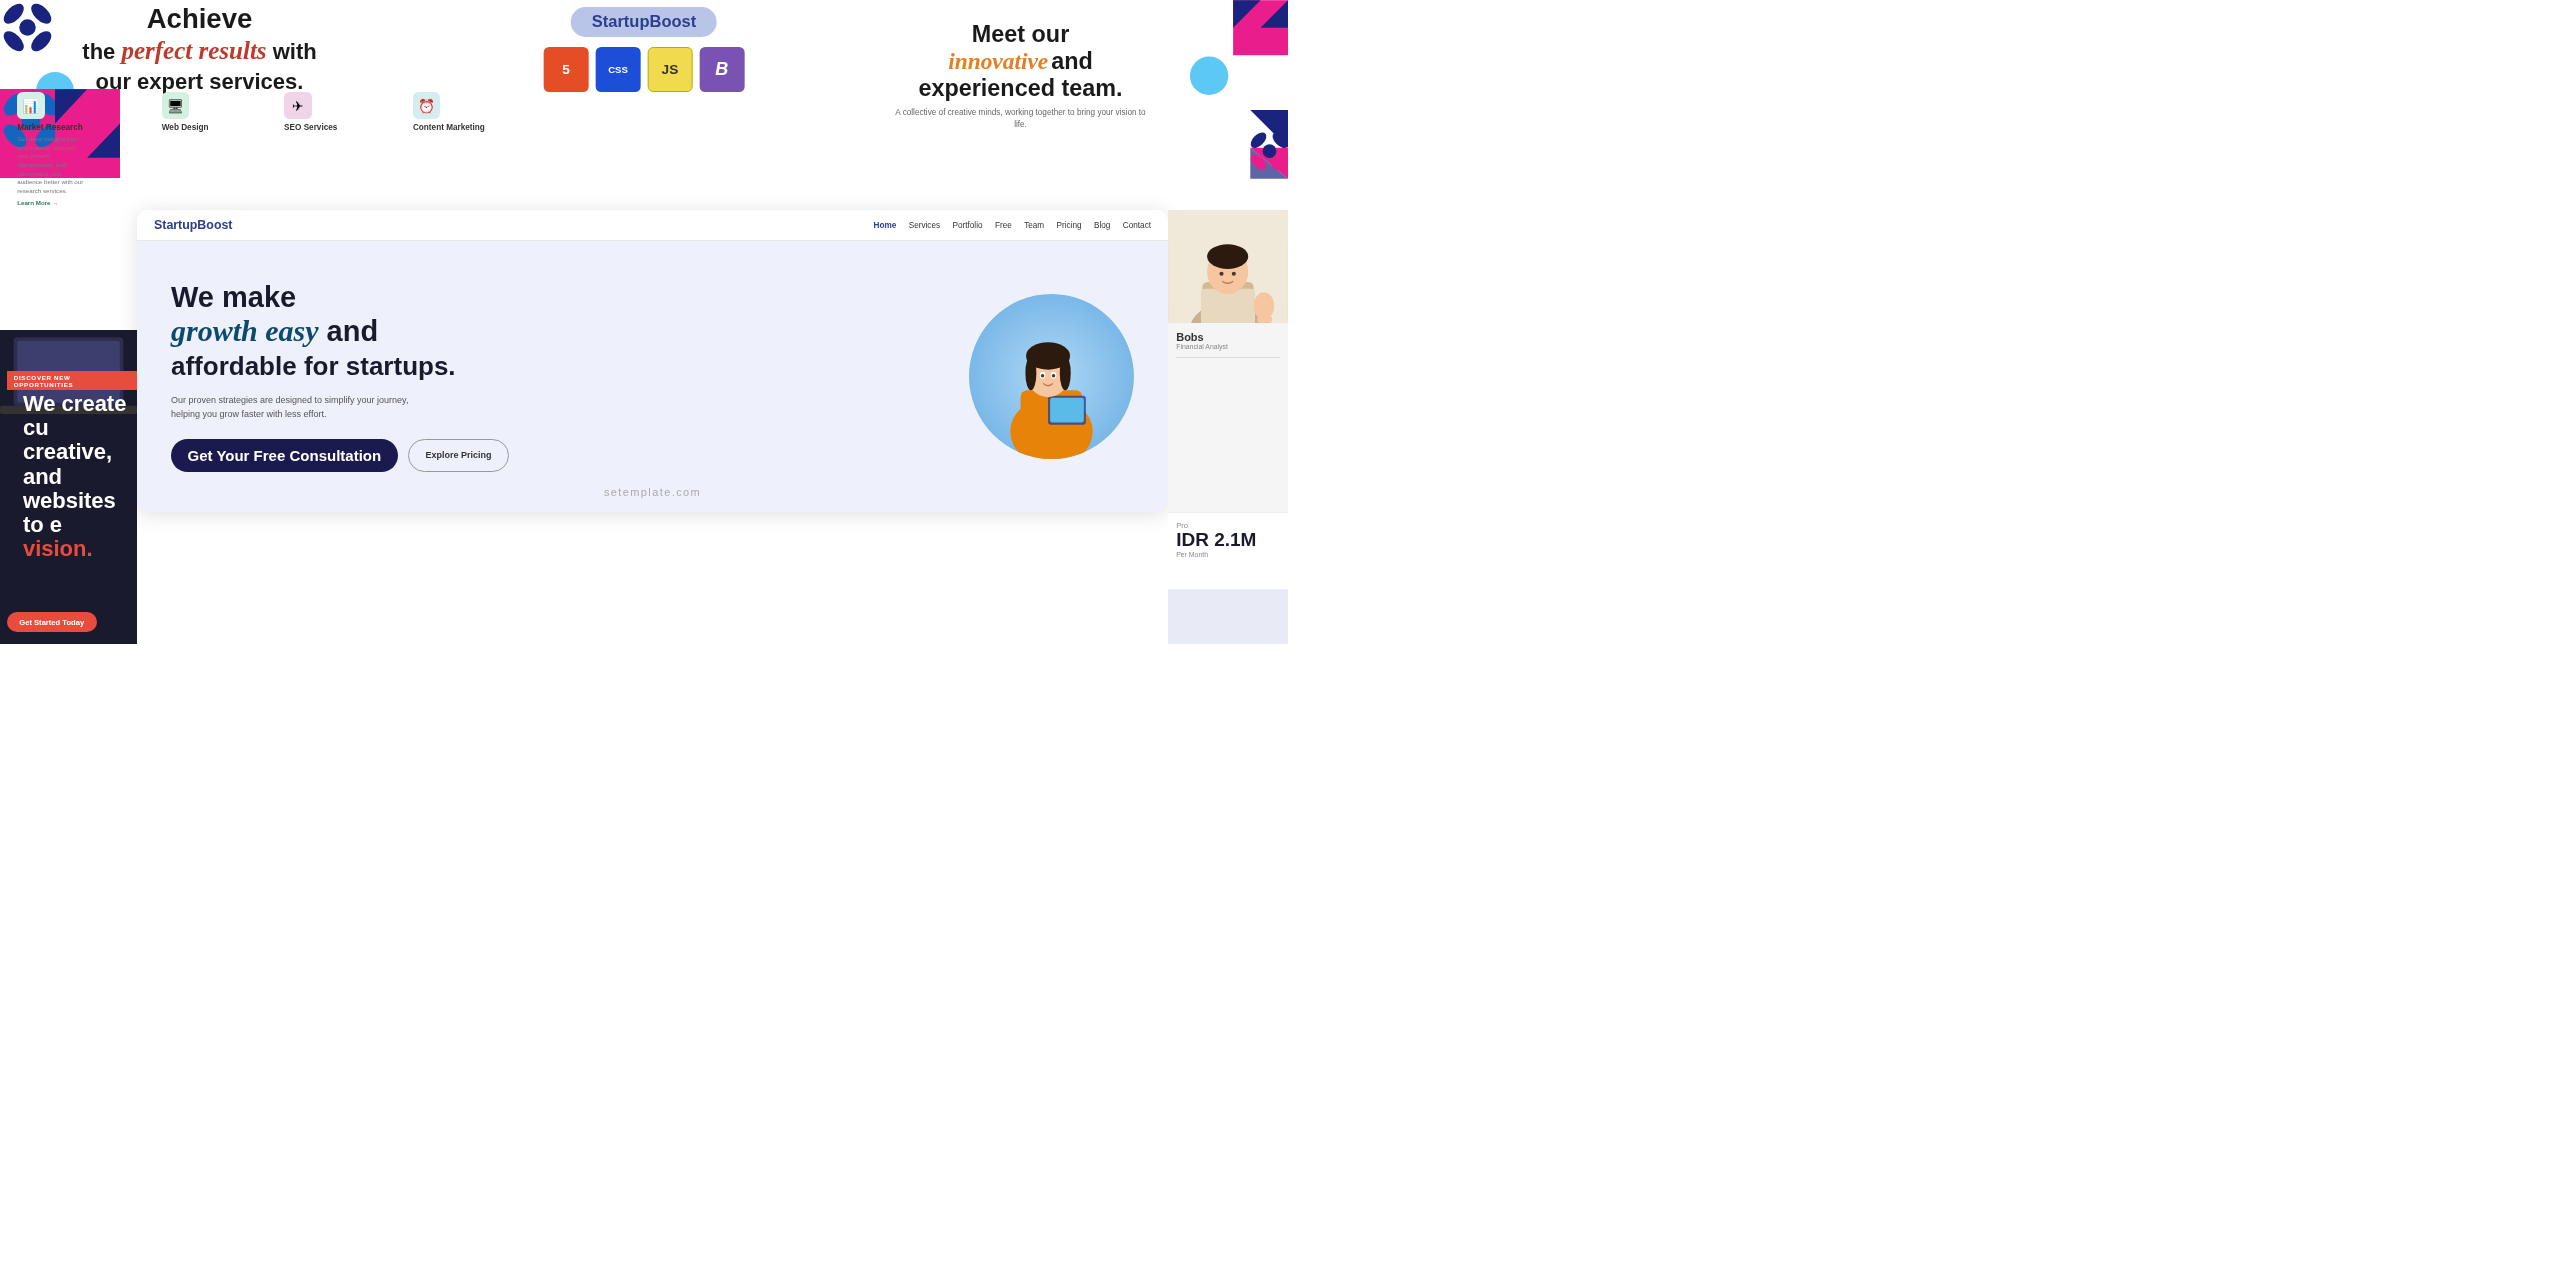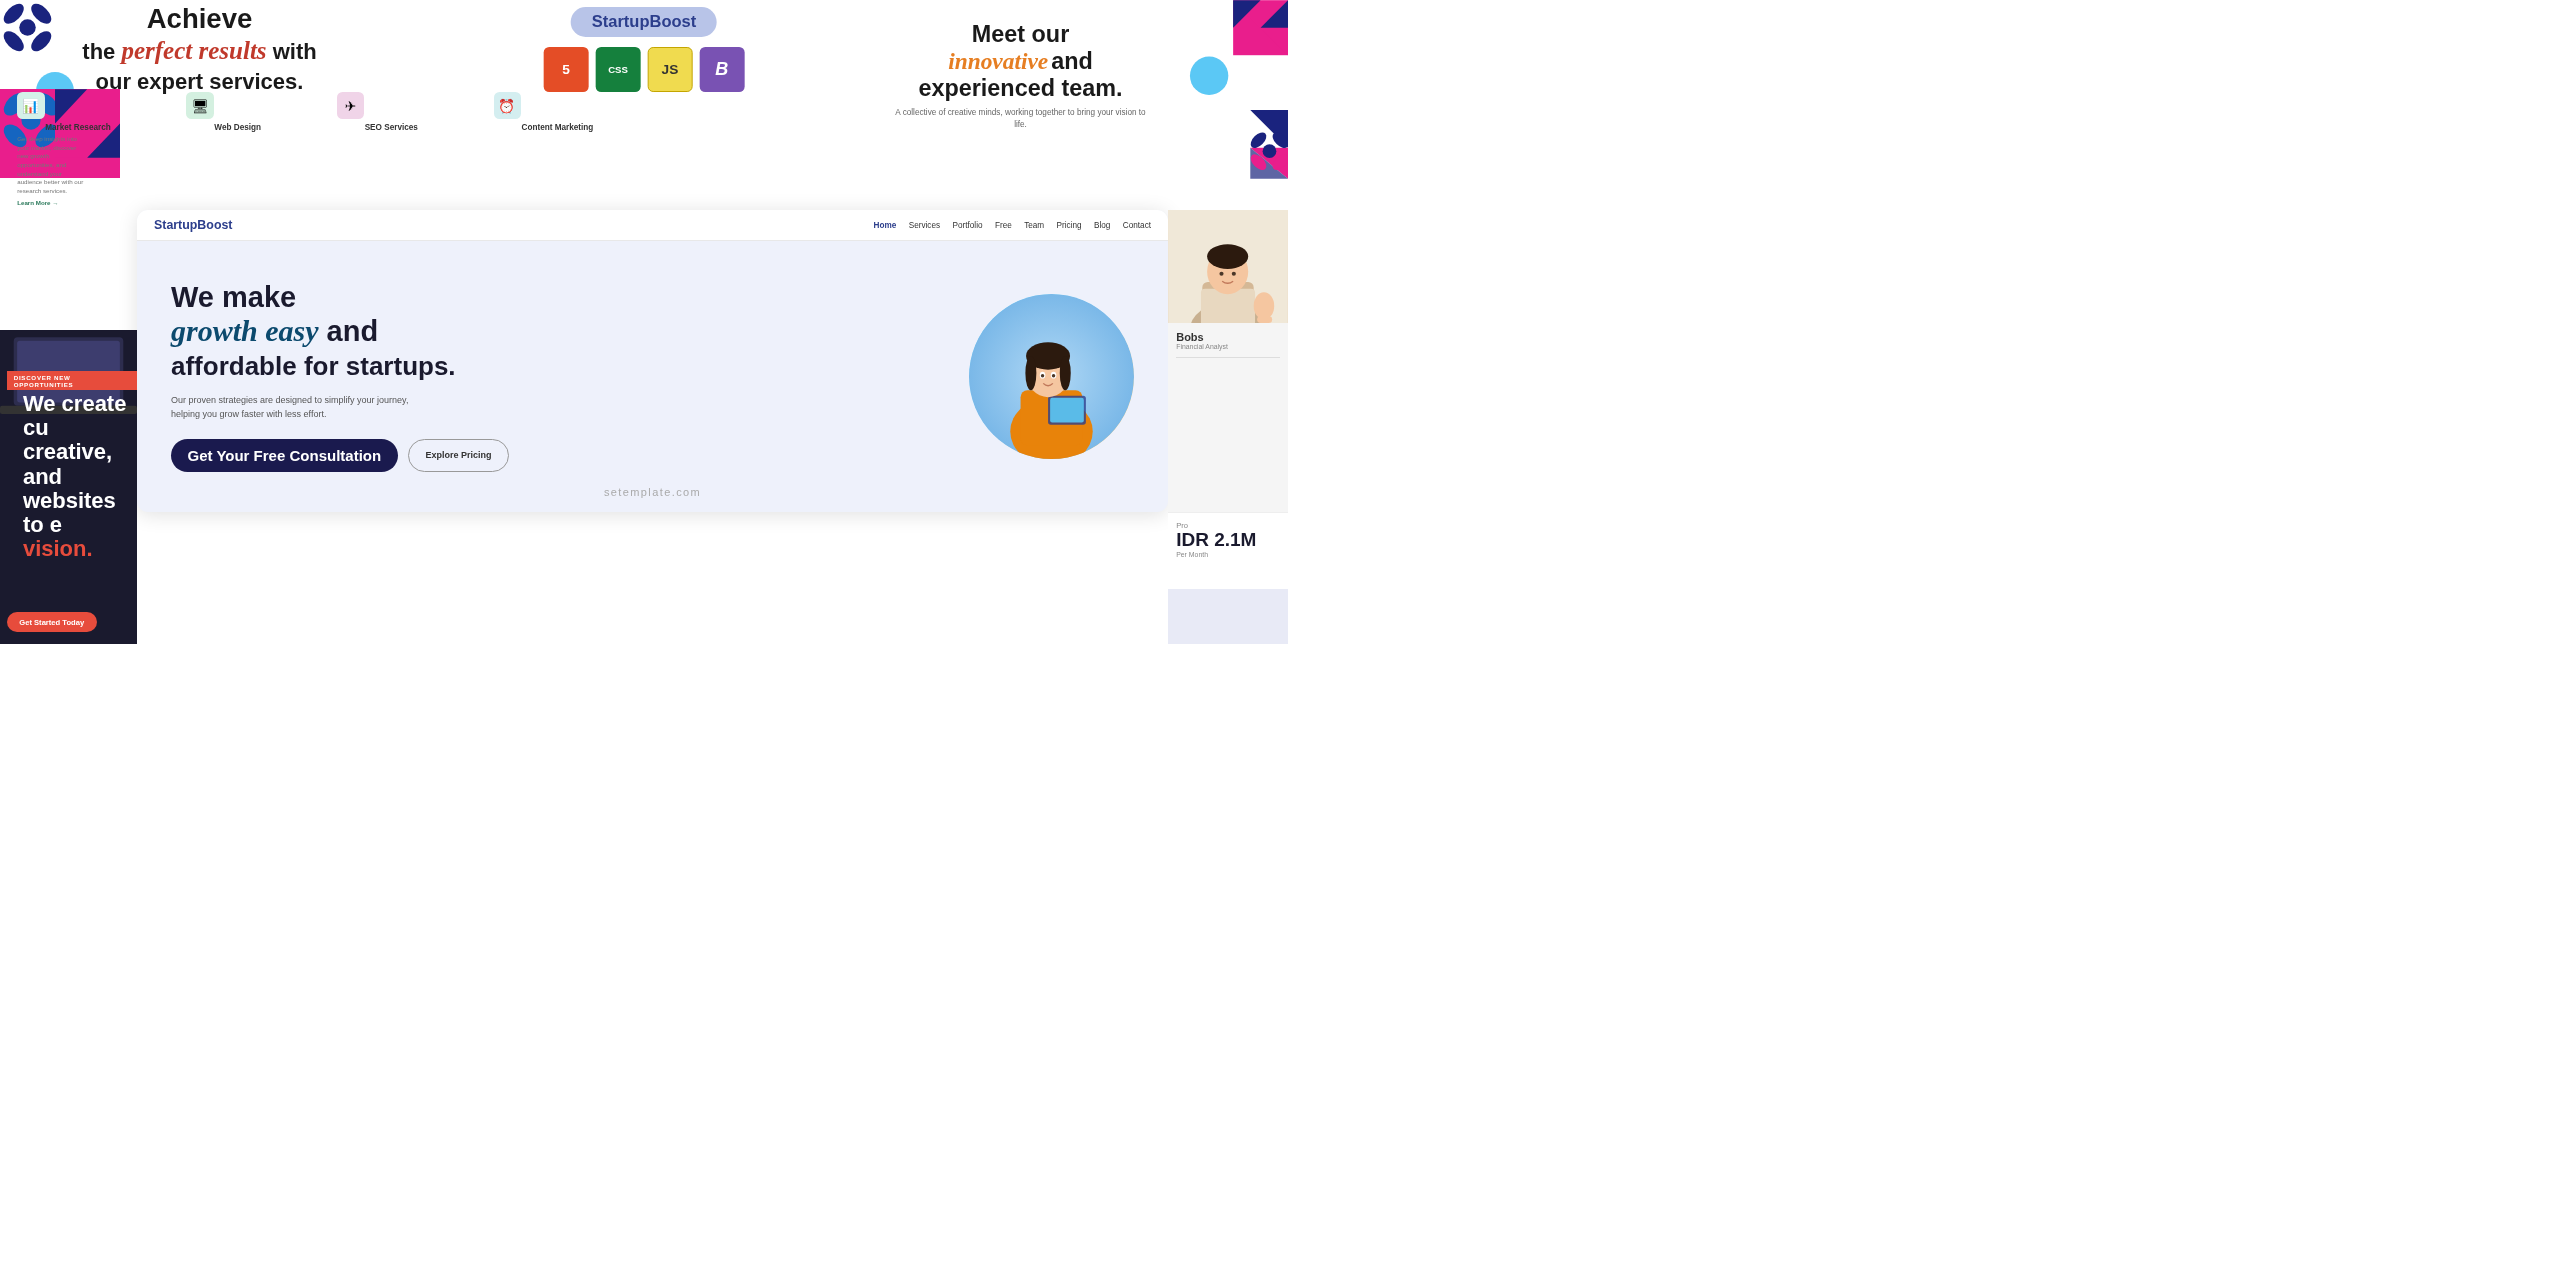--- a/index.html
+++ b/index.html
@@ -117,21 +117,21 @@
       gap: 6.9px;
     }
     .tech-icon {
       width: 45px; height: 45px;
       border-radius: 5.5px;
       display: flex; align-items: center; justify-content: center;
       font-weight: 900;
       font-size: 13.7px;
     }
     .tech-icon.html { background: #e44d26; color: #fff; }
-    .tech-icon.css { background: #15803d; color: #fff; }
+    .tech-icon.css { background: #1d4ed8; color: #fff; }
     .tech-icon.js { background: #f0db4f; color: #333; border: 1.4px solid #c4a500; }
     .tech-icon.bootstrap { background: #7952b3; color: #fff; }
 
     
     .right-headline {
       position: absolute;
       right: 34px;
       top: 20.6px;
       width: 261px;
       text-align: center;
@@ -184,21 +184,20 @@
     }
     .service-icon-box.teal { background: #d4f0e8; }
     .service-icon-box.green { background: #d4f0e0; }
     .service-icon-box.pink { background: #f0d4e8; }
     .service-icon-box.mint { background: #d4eef0; }
 
     .service-name {
       font-size: 8.2px;
       font-weight: 600;
       color: #333;
-      margin-left: 28px;
     }
     .service-desc {
       font-size: 6.2px;
       color: #777;
       line-height: 1.4;
       max-width: 69px;
     }
     .service-learn {
       font-size: 6.2px;
       color: #2c7a5c;

